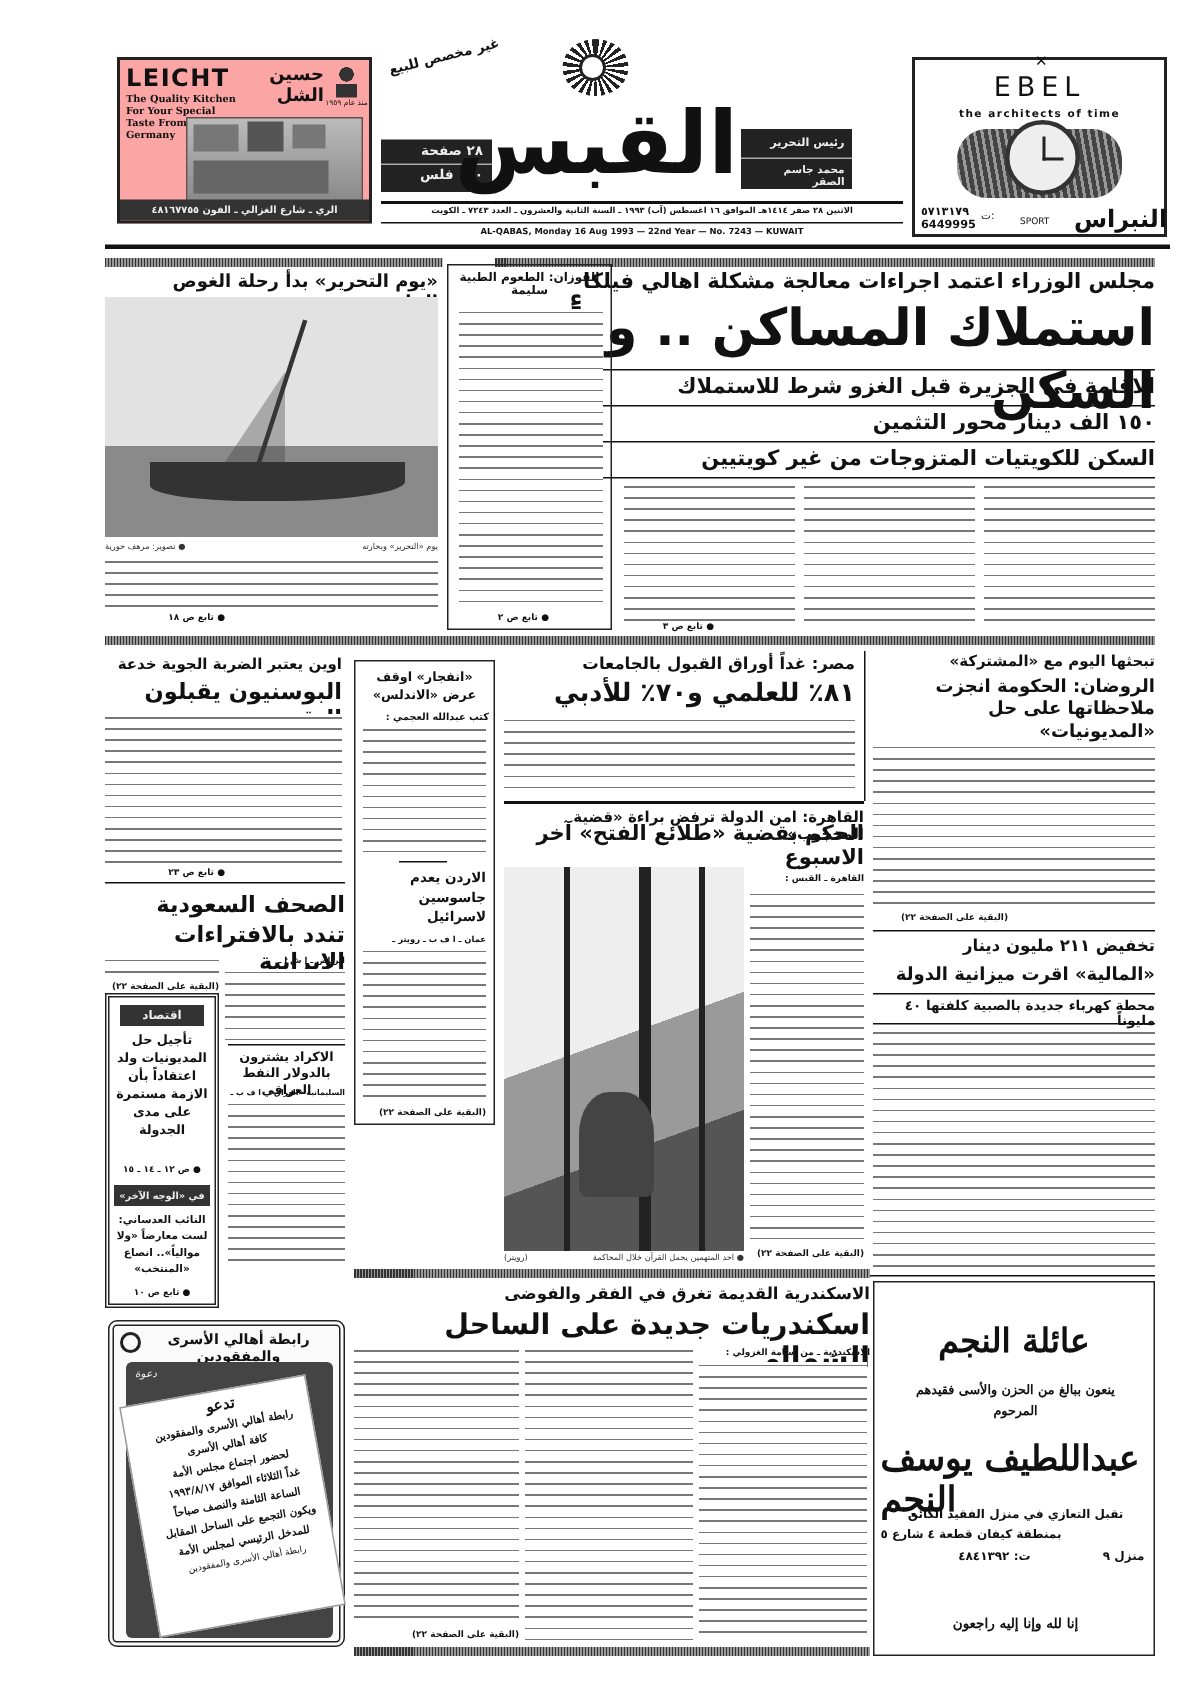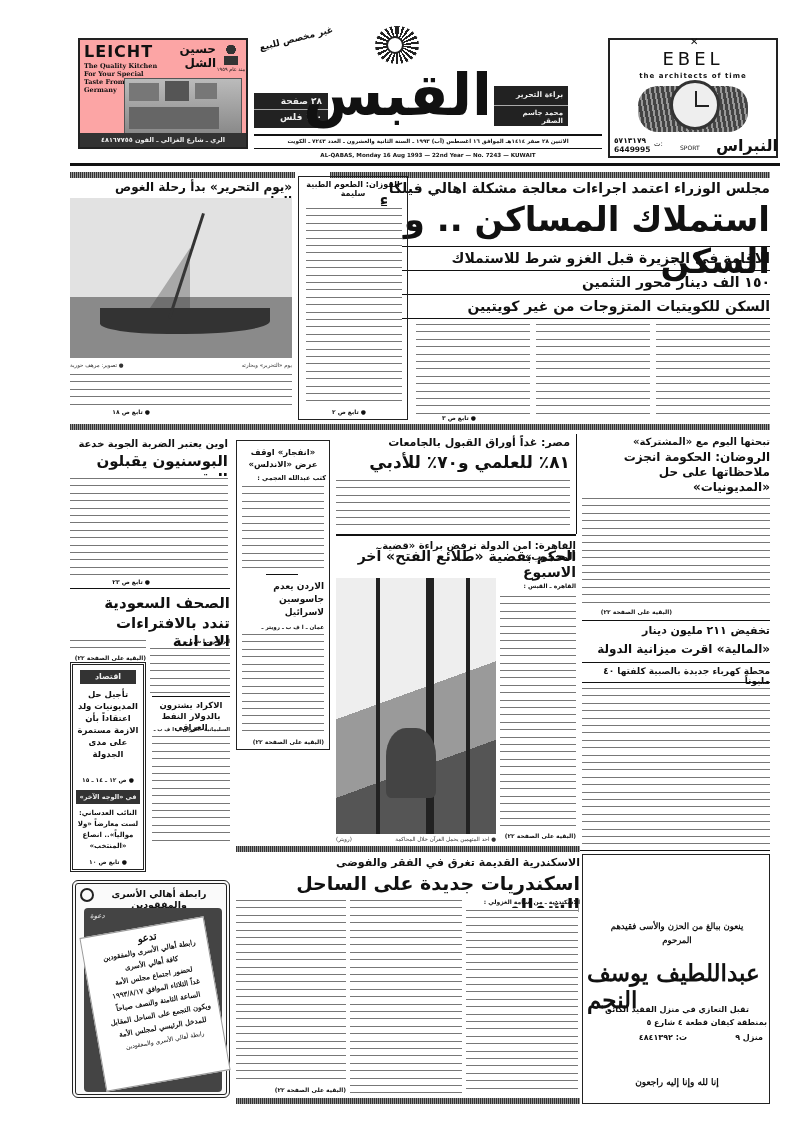--- a/index.html
+++ b/index.html
@@ -47,21 +47,21 @@
   <div class="rtl" style="color:#eee;font-size:9px;font-weight:bold;padding:2px 6px 0">١٠٠ فلس</div>
 </div>
 
 <div class="abs" style="left:372px;top:26px;width:50px;height:40px">
   <div style="width:44px;height:38px;border-radius:50%;background:repeating-conic-gradient(#222 0 8deg,#fff 8deg 16deg);margin:0 auto"></div>
   <div class="abs" style="left:14px;top:10px;width:18px;height:18px;border-radius:50%;background:#fff;border:2px solid #222"></div>
 </div>
 <div class="abs hl" style="left:332px;top:62px;width:160px;font-size:58px;line-height:66px;text-align:center;direction:rtl;letter-spacing:-2px">القبس</div>
 
 <div class="abs" style="left:494px;top:86px;width:74px;height:40px;background:#222">
-  <div class="rtl" style="color:#eee;font-size:7.5px;font-weight:bold;padding:4px 5px;border-bottom:1px solid #aaa;height:20px">براءة التحرير</div>
+  <div class="rtl" style="color:#eee;font-size:7.5px;font-weight:bold;padding:4px 5px;border-bottom:1px solid #aaa;height:20px">رئيس التحرير</div>
   <div class="rtl" style="color:#eee;font-size:7px;font-weight:bold;padding:3px 5px">محمد جاسم الصقر</div>
 </div>
 
 <div class="rule" style="left:254px;top:134px;width:348px;height:2px"></div>
 <div class="abs rtl" style="left:254px;top:138px;width:348px;font-size:5.6px;font-weight:bold;text-align:center">الاثنين ٢٨ صفر ١٤١٤هـ الموافق ١٦ اغسطس (آب) ١٩٩٣ ـ السنة الثانية والعشرون ـ العدد ٧٢٤٣ ـ الكويت</div>
 <div class="rule" style="left:254px;top:148px;width:348px;height:1px"></div>
 <div class="abs" style="left:254px;top:152px;width:348px;font-size:5.6px;font-weight:bold;text-align:center">AL-QABAS, Monday 16 Aug 1993 — 22nd Year — No. 7243 — KUWAIT</div>
 
 <div class="abs" style="left:608px;top:38px;width:170px;height:120px;border:2px solid #222">
   <div class="abs" style="left:80px;top:-4px;font-size:10px;font-weight:bold">✕</div>
@@ -211,23 +211,24 @@
     <div>لحضور اجتماع مجلس الأمة</div>
     <div>غداً الثلاثاء الموافق ١٩٩٣/٨/١٧</div>
     <div>الساعة الثامنة والنصف صباحاً</div>
     <div>ويكون التجمع على الساحل المقابل</div>
     <div>للمدخل الرئيسي لمجلس الأمة</div>
     <div style="font-size:6px;font-weight:normal">رابطة أهالي الأسرى والمفقودين</div>
   </div>
 </div>
 
 <div class="abs" style="left:582px;top:854px;width:188px;height:250px;border:1.5px solid #222">
+  <div class="abs hl" style="left:0;top:26px;width:100%;font-size:22px;text-align:center;direction:rtl;font-family:'DejaVu Serif',serif">عائلة النجم</div>
   <div class="abs" style="left:4px;top:66px;width:180px;font-size:8.5px;text-align:center;direction:rtl;font-family:'DejaVu Serif',serif;font-weight:bold">ينعون ببالغ من الحزن والأسى فقيدهم</div>
   <div class="abs" style="left:4px;top:80px;width:180px;font-size:8.5px;text-align:center;direction:rtl;font-family:'DejaVu Serif',serif;font-weight:bold">المرحوم</div>
   <div class="abs hl" style="left:4px;top:104px;width:180px;font-size:23px;text-align:left;direction:rtl;font-family:'DejaVu Serif',serif">عبداللطيف يوسف النجم</div>
   <div class="abs" style="left:4px;top:150px;width:180px;font-size:8px;text-align:center;direction:rtl;font-weight:bold">تقبل التعازي في منزل الفقيد الكائن</div>
-  <div class="abs" style="left:4px;top:163px;width:180px;font-size:8px;text-align:right;direction:rtl;font-weight:bold">بمنطقة كيفان قطعة ٤ شارع ٥</div>
+  <div class="abs" style="left:4px;top:163px;width:180px;font-size:8px;text-align:left;direction:rtl;font-weight:bold">بمنطقة كيفان قطعة ٤ شارع ٥</div>
   <div class="abs" style="left:110px;top:178px;width:70px;font-size:8px;direction:rtl;font-weight:bold">منزل ٩</div>
   <div class="abs" style="left:14px;top:178px;width:90px;font-size:8px;direction:rtl;font-weight:bold">ت: ٤٨٤١٣٩٢</div>
   <div class="abs" style="left:4px;top:222px;width:180px;font-size:9px;text-align:center;direction:rtl;font-weight:bold;font-family:'DejaVu Serif',serif">إنا لله وإنا إليه راجعون</div>
 </div>
 
 <div class="hatch" style="left:236px;top:1098px;width:344px"></div>
 
 </body></html>

